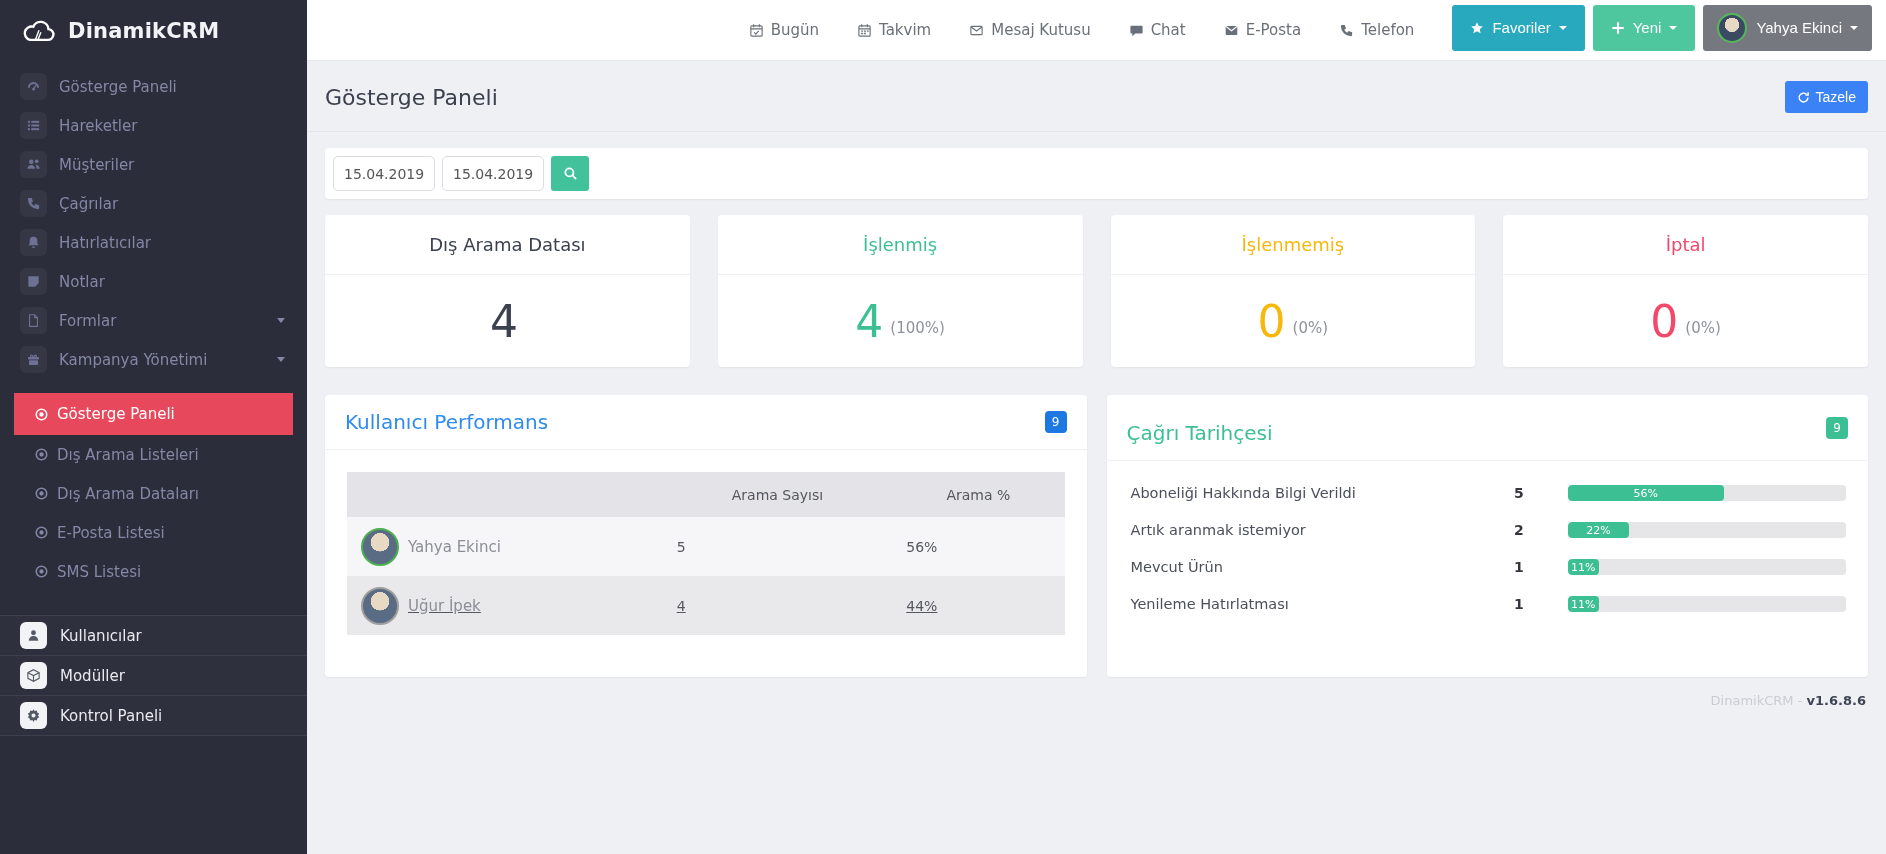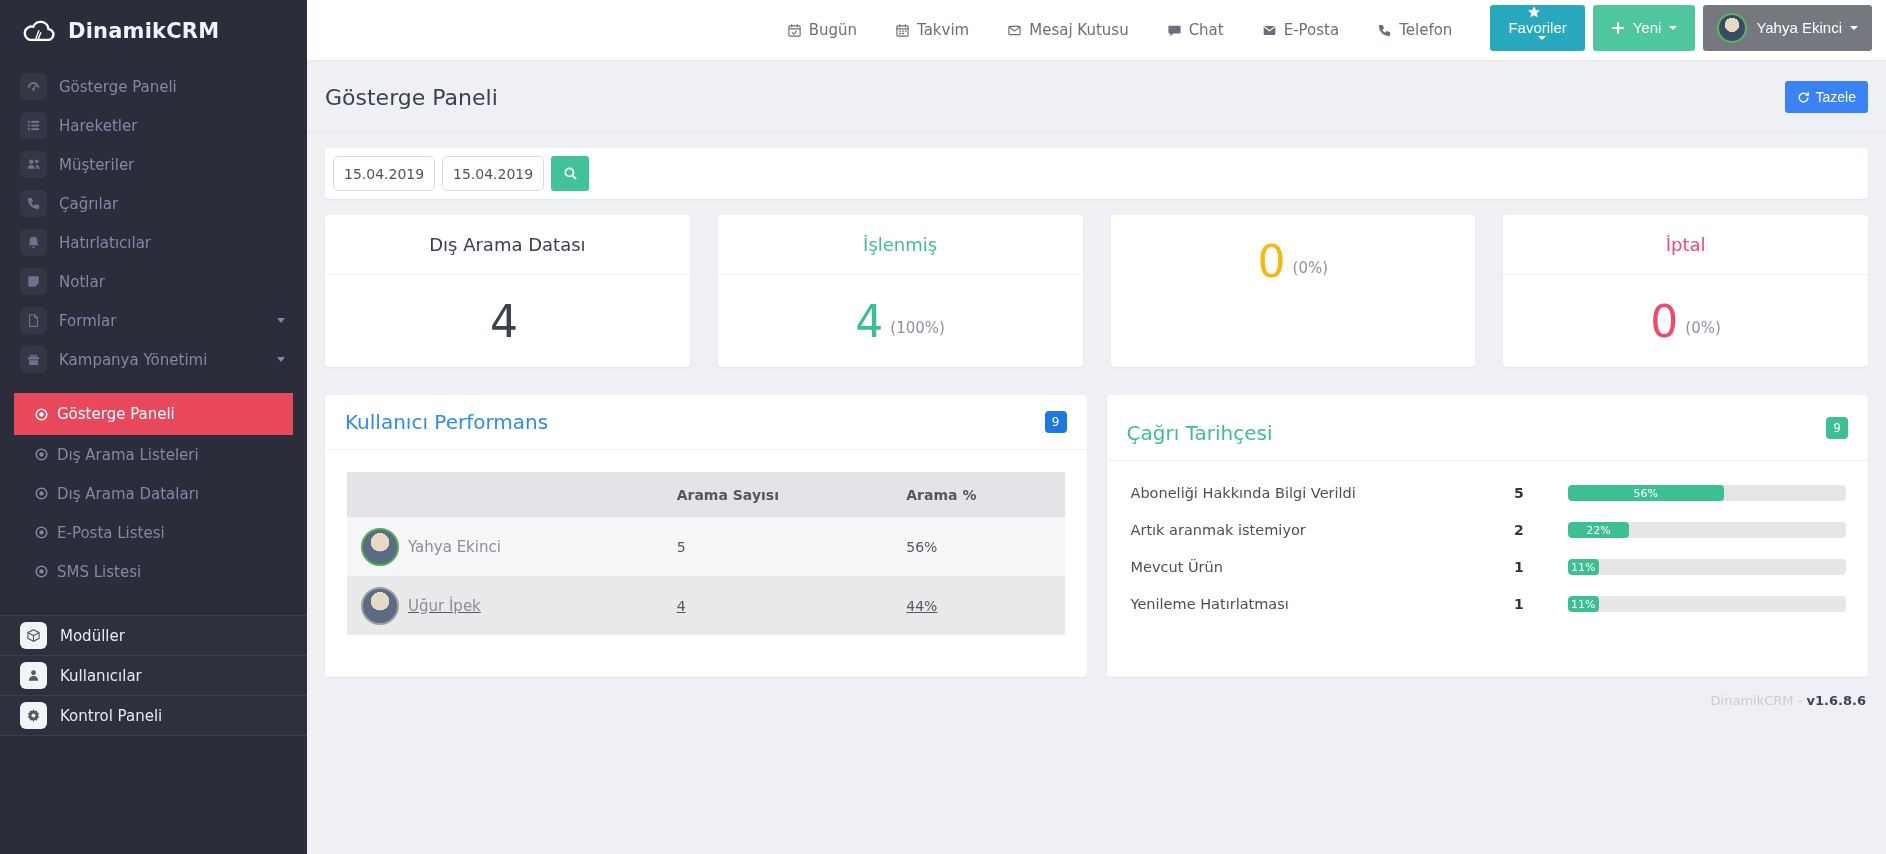--- a/index.html
+++ b/index.html
@@ -33,21 +33,21 @@
   
   .main { flex:1; display:flex; flex-direction:column; }
   .topbar { height:61px; background:#fff; border-bottom:1px solid #e6e7eb; display:flex; align-items:center; padding-left:30px; }
   .top-links { display:flex; margin-left:auto; align-items:center; }
   .top-link { display:flex; align-items:center; color:#6a7079; font-size:15px; margin-right:38px; cursor:pointer; }
   .top-link svg { width:15px; height:15px; margin-right:7px; color:#6a7079; }
   .topbar-btns { display:flex; align-items:flex-start; height:61px; padding-top:5px; }
   .tb-btn { height:46px; display:flex; align-items:center; padding:0 18px; border-radius:3px; color:#fff; font-size:15px; margin-right:8px; cursor:pointer; border:none; }
   .tb-btn svg { width:14px; height:14px; margin-right:8px; }
   .tb-btn .caret2 { width:0; height:0; border-left:4px solid transparent; border-right:4px solid transparent; border-top:4.5px solid #fff; margin-left:8px; }
-  .btn-fav { background:#28a9bd;flex-direction:column; }
+  .btn-fav { background:#28a9bd; }
   .btn-new { background:#4fc79e; }
   .btn-user { background:#75797f; margin-right:14px; padding:0 14px; }
   .tb-avatar { width:30px; height:30px; border-radius:50%; border:2px solid #57b75c; background:radial-gradient(circle at 50% 38%, #e8d9c4 0 34%, #3a4a63 35% 100%); margin-right:9px; }
 
   .page-head { display:flex; align-items:center; padding:20px 18px 18px 18px; border-bottom:1px solid #e3e5ea; }
   .page-title { font-size:22px; font-weight:400; color:#3c4150; }
   .btn-refresh { margin-left:auto; background:#3b82f6; color:#fff; font-size:14px; border:none; border-radius:3px; padding:8px 12px; display:flex; align-items:center; cursor:pointer; }
   .btn-refresh svg { width:13px; height:13px; margin-right:6px; }
 
   .content { padding:0 18px; flex:1; }
@@ -67,21 +67,21 @@
   .panel { background:#fff; border-radius:4px; box-shadow:0 1px 2px rgba(30,35,60,.06); min-height:282px; }
   .panel-head { display:flex; align-items:center; padding:15px 20px; border-bottom:1px solid #f0f0f3; }
   .panel-title { font-size:20px; font-weight:400; }
   .panel-title.blue { color:#2e8bf0; }
   .panel-title.green { color:#3dbf94;margin-top:11px; }
   .badge { margin-left:auto; min-width:22px; height:22px; border-radius:4px; color:#fff; font-size:12px; display:flex; align-items:center; justify-content:center; padding:0 5px; }
   .badge.blue { background:#1d78e2; }
   .badge.green { background:#3dbf94; }
 
   .perf-table { margin:22px 22px 24px 22px; width:calc(100% - 44px); border-collapse:collapse; }
-  .perf-table th { background:#e4e4e8; height:45px; font-weight:700; font-size:14px; color:#55585f; text-align:left; padding:0 14px; }
+  .perf-table th { background:#e4e4e8; height:45px; font-weight:400; font-size:14px; color:#55585f; text-align:center; padding:0 14px; }
   .perf-table td { height:59px; font-size:14px; color:#55585f; padding:0 14px; }
   .perf-table tr.r0 td { background:#f6f6f8; }
   .perf-table tr.r1 td { background:#e9e9ec;text-decoration:underline; }
   .col-name { width:44%; } .col-calls { width:32%; } .col-pct { width:24%; }
   .user-cell { display:flex; align-items:center; }
   .avatar { width:38px; height:38px; border-radius:50%; border:2px solid #9e9e9e; background:radial-gradient(circle at 50% 36%, #e8d9c4 0 33%, #5a6b84 34% 100%); margin-right:9px; flex:none; }
   tr.r0 .avatar { border-color:#4caf50; }
   .user-name { color:#8a8e96; font-size:15px; }
 
   .call-rows { padding:24px 22px 20px 24px; }
@@ -227,35 +227,35 @@
             <circle cx="8" cy="8" r="5.6" fill="none" stroke="currentColor" stroke-width="1.6"></circle>
             <circle cx="8" cy="8" r="2.3" fill="currentColor"></circle>
           </svg>
         <span>SMS Listesi</span>
       </div>
     </div>
 
     <div class="side-bottom">
       <div class="bottom-item">
         <span class="wbox">
+            <svg viewBox="0 0 16 16" fill="currentColor">
+              <circle cx="8" cy="5" r="2.6"></circle>
+              <path d="M3 13.6c0-2.8 2.2-5 5-5s5 2.2 5 5z"></path>
+            </svg>
+          </span>
+        <span>Kullanıcılar</span>
+      </div>
+      <div class="bottom-item">
+        <span class="wbox">
             <svg viewBox="0 0 16 16" fill="none" stroke="currentColor" stroke-width="1.2">
               <path d="M8 1.8 14 5v6L8 14.2 2 11V5z"></path>
               <path d="M2 5l6 3 6-3M8 8v6.2"></path>
             </svg>
           </span>
         <span>Modüller</span>
-      </div>
-      <div class="bottom-item">
-        <span class="wbox">
-            <svg viewBox="0 0 16 16" fill="currentColor">
-              <circle cx="8" cy="5" r="2.6"></circle>
-              <path d="M3 13.6c0-2.8 2.2-5 5-5s5 2.2 5 5z"></path>
-            </svg>
-          </span>
-        <span>Kullanıcılar</span>
       </div>
       <div class="bottom-item">
         <span class="wbox">
             <svg viewBox="0 0 16 16">
               <path d="M8 1.2l1.2 2 2.3-.6.6 2.3 2 1.2-1.4 1.9 1.4 1.9-2 1.2-.6 2.3-2.3-.6L8 14.8l-1.2-2-2.3.6-.6-2.3-2-1.2 1.4-1.9L1.9 6.1l2-1.2.6-2.3 2.3.6z" fill="currentColor"></path>
               <circle cx="8" cy="8" r="2.1" fill="#f2f3f5"></circle>
             </svg>
           </span>
         <span>Kontrol Paneli</span>
       </div>
@@ -365,20 +365,21 @@
           </div>
         </div>
         <div class="stat-card">
           <div class="stat-head" style="color: rgb(61, 191, 148);">İşlenmiş</div>
           <div class="stat-body">
             <span class="stat-value" style="color: rgb(61, 191, 148);">4</span>
             <span class="stat-pct">(100%)</span>
           </div>
         </div>
         <div class="stat-card">
+          <div class="stat-head" style="color: rgb(246, 184, 12);">İşlenmemiş</div>
           <div class="stat-body">
             <span class="stat-value" style="color: rgb(246, 184, 12);">0</span>
             <span class="stat-pct">(0%)</span>
           </div>
         </div>
         <div class="stat-card">
           <div class="stat-head" style="color: rgb(242, 72, 108);">İptal</div>
           <div class="stat-body">
             <span class="stat-value" style="color: rgb(242, 72, 108);">0</span>
             <span class="stat-pct">(0%)</span>

